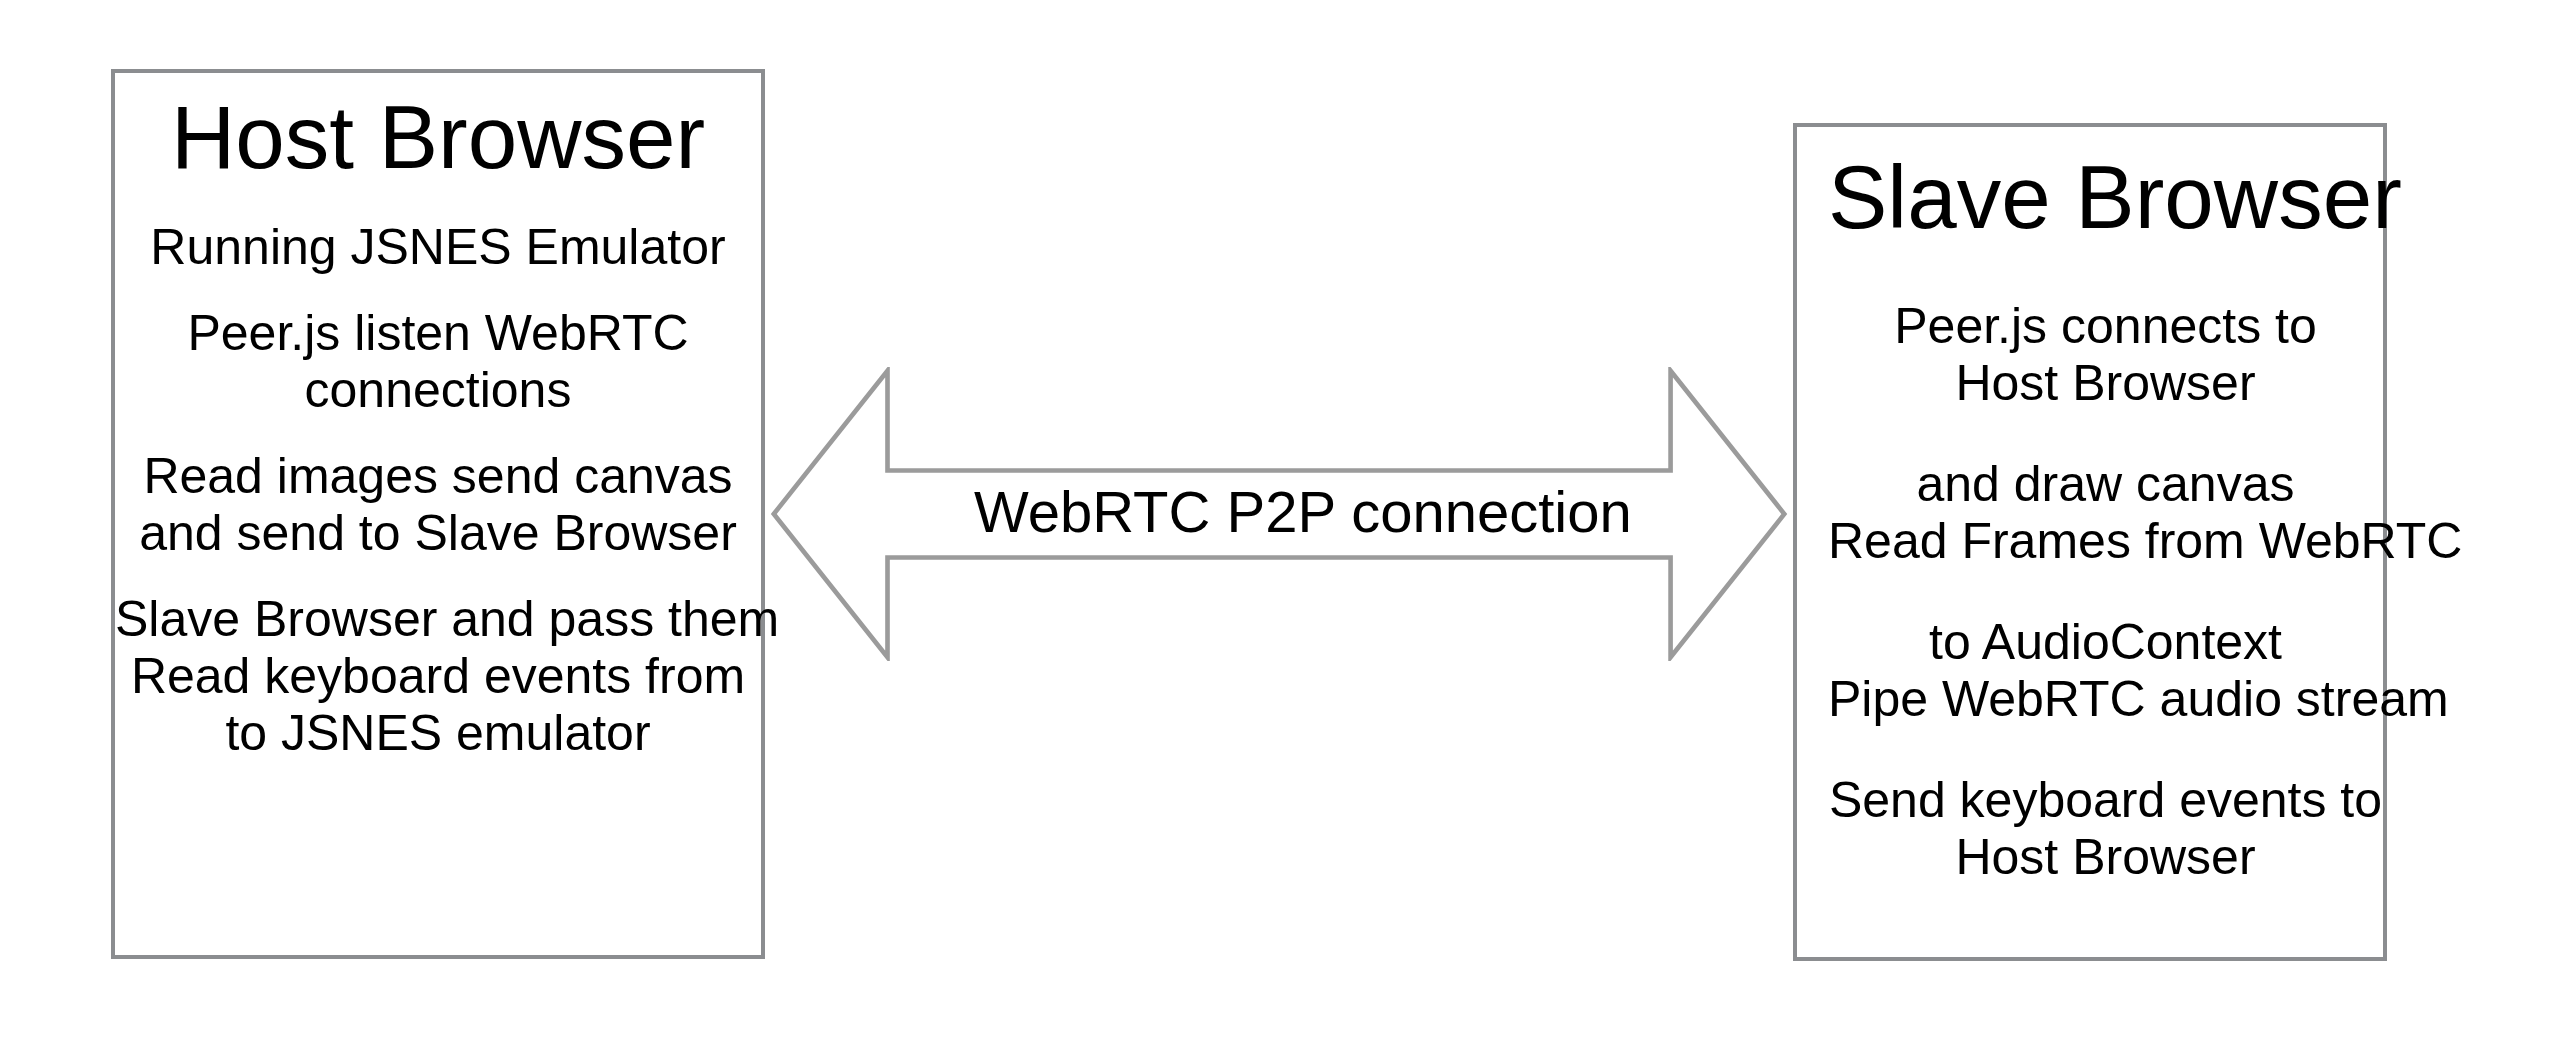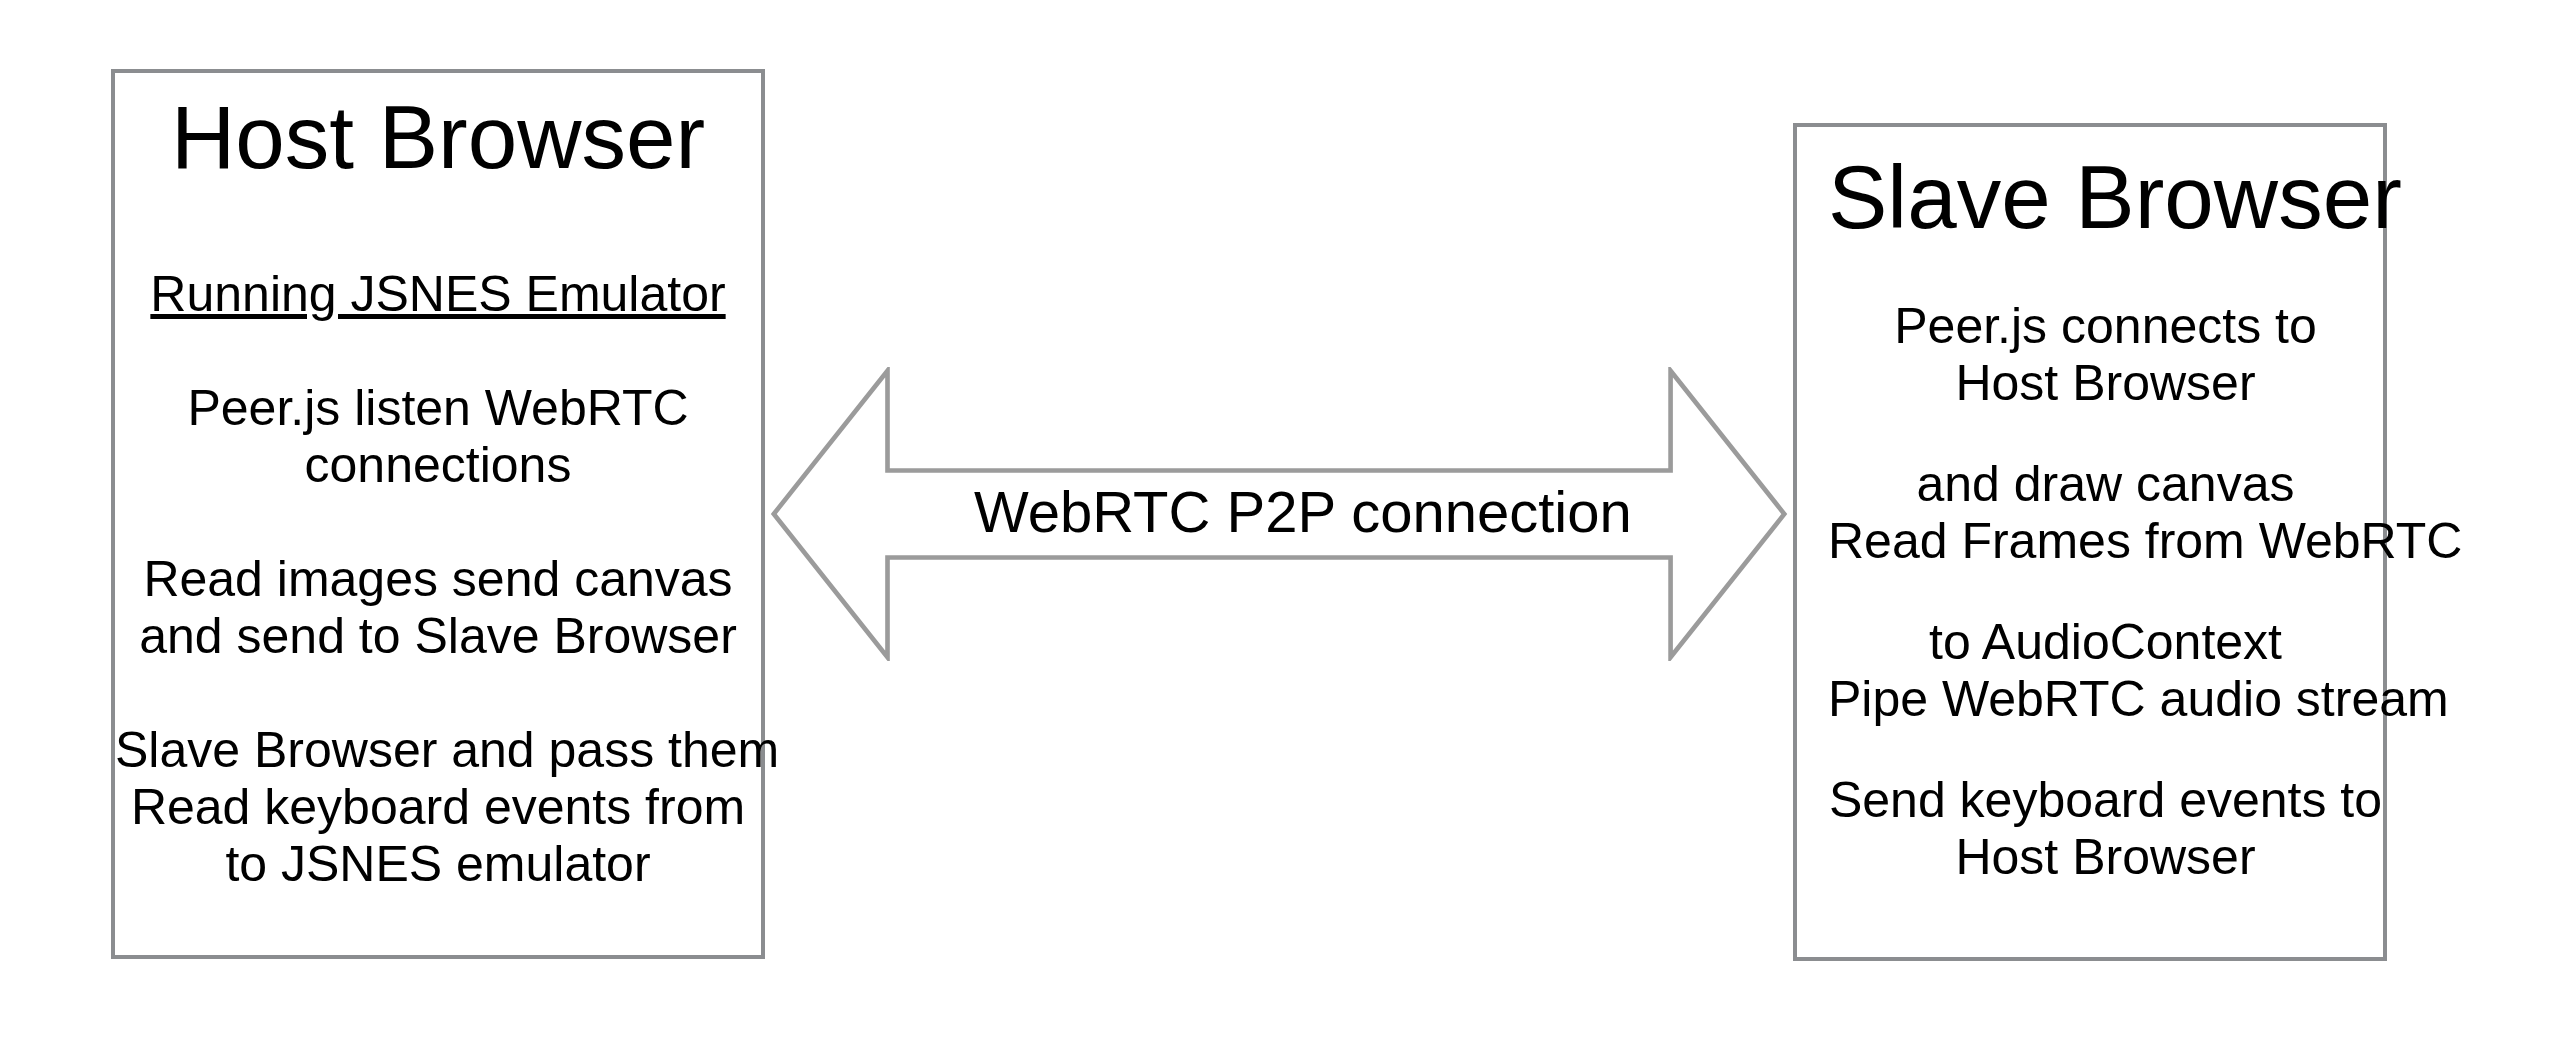--- a/index.html
+++ b/index.html
@@ -39,22 +39,22 @@
     font-size: 89px;
     line-height: 106px;
     white-space: nowrap;
   }
   .host .box-title { margin-top: 11px; }
   .slave .box-title { margin-top: 16.7px; }
   .para {
     font-size: 50px;
     line-height: 57px;
   }
-  .host .para { margin-top: 57px; }
-  .host .para.first { margin-top: 76px; text-decoration: underline; }
+  .host .para { margin-top: 29px; }
+  .host .para.first { margin-top: 29px; }
   .slave .para { margin-top: 44px; }
   .slave .para.first { margin-top: 48px; }
   .line { white-space: nowrap; }
   .arrow-svg {
     position: absolute;
     left: 770px;
     top: 367px;
     width: 1019px;
     height: 294px;
   }

